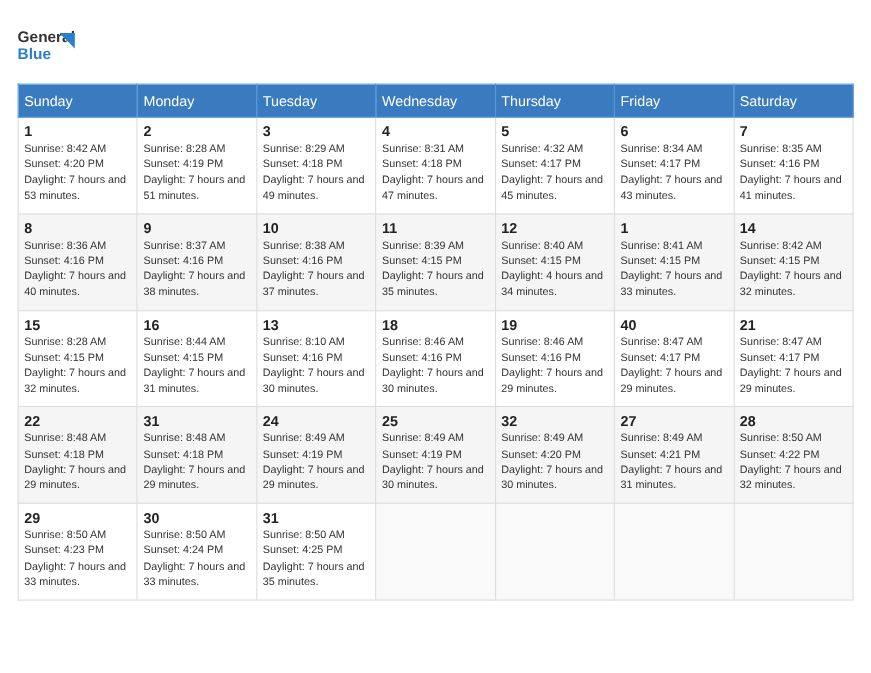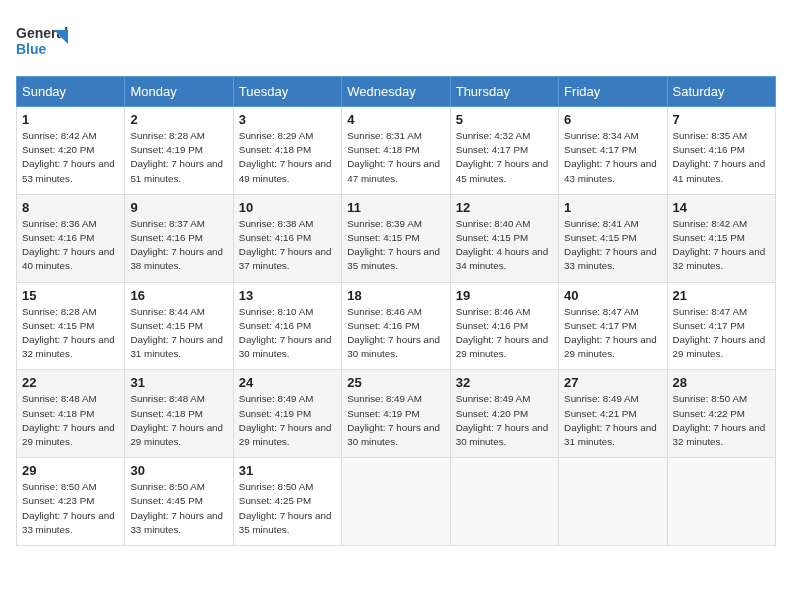--- a/index.html
+++ b/index.html
@@ -342,21 +342,21 @@
         <div class="day-info">
           <span>Sunrise: 8:50 AM</span><br>
           <span>Sunset: 4:23 PM</span><br>
           <span>Daylight: 7 hours and 33 minutes.</span>
         </div>
       </td>
         <td>
         <span class="day-number">30</span>
         <div class="day-info">
           <span>Sunrise: 8:50 AM</span><br>
-          <span>Sunset: 4:45 PM</span><br>
+          <span>Sunset: 4:24 PM</span><br>
           <span>Daylight: 7 hours and 33 minutes.</span>
         </div>
       </td>
         <td>
         <span class="day-number">31</span>
         <div class="day-info">
           <span>Sunrise: 8:50 AM</span><br>
           <span>Sunset: 4:25 PM</span><br>
           <span>Daylight: 7 hours and 35 minutes.</span>
         </div>

